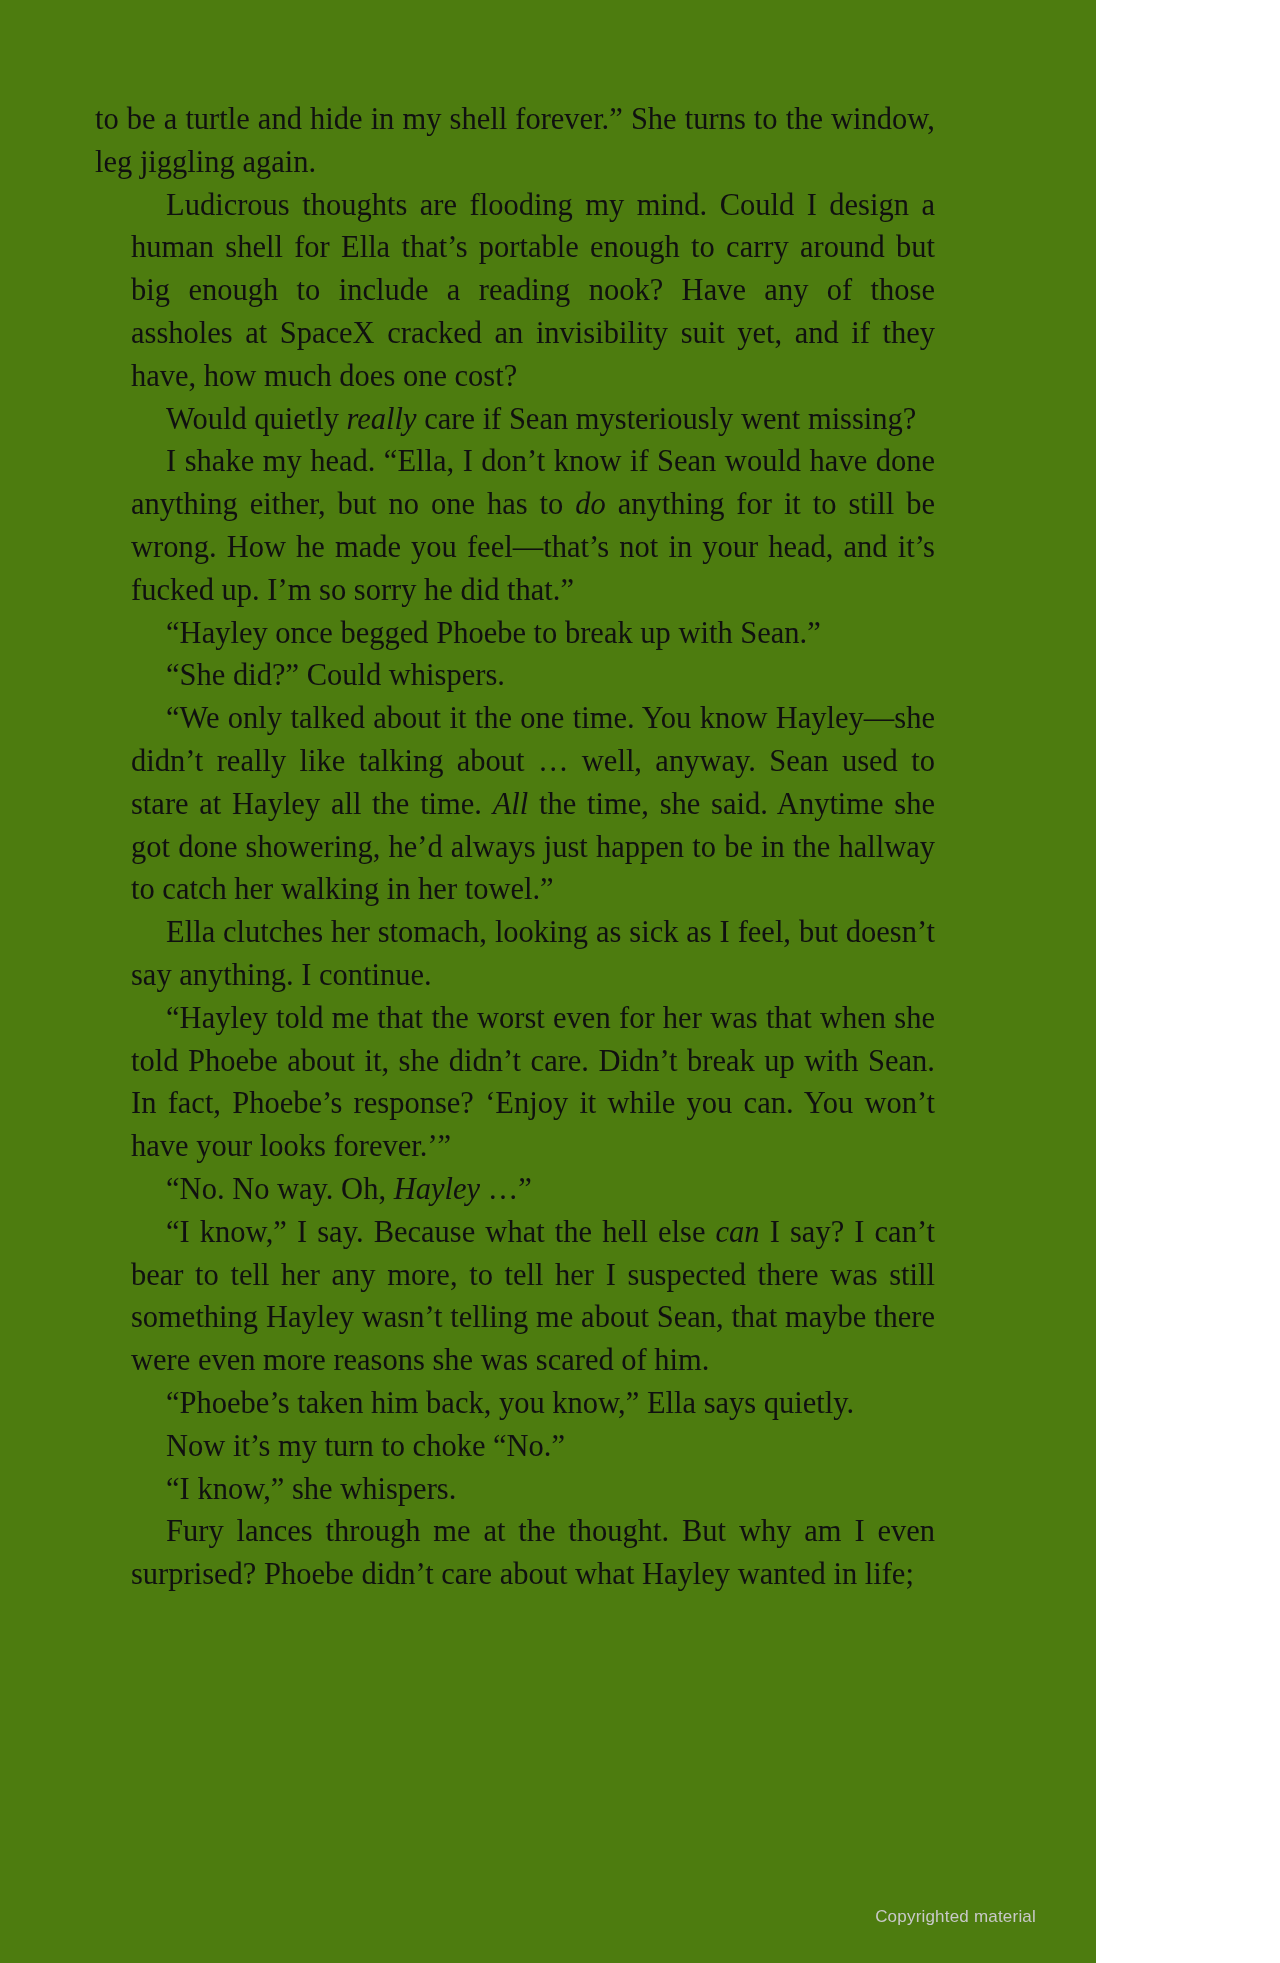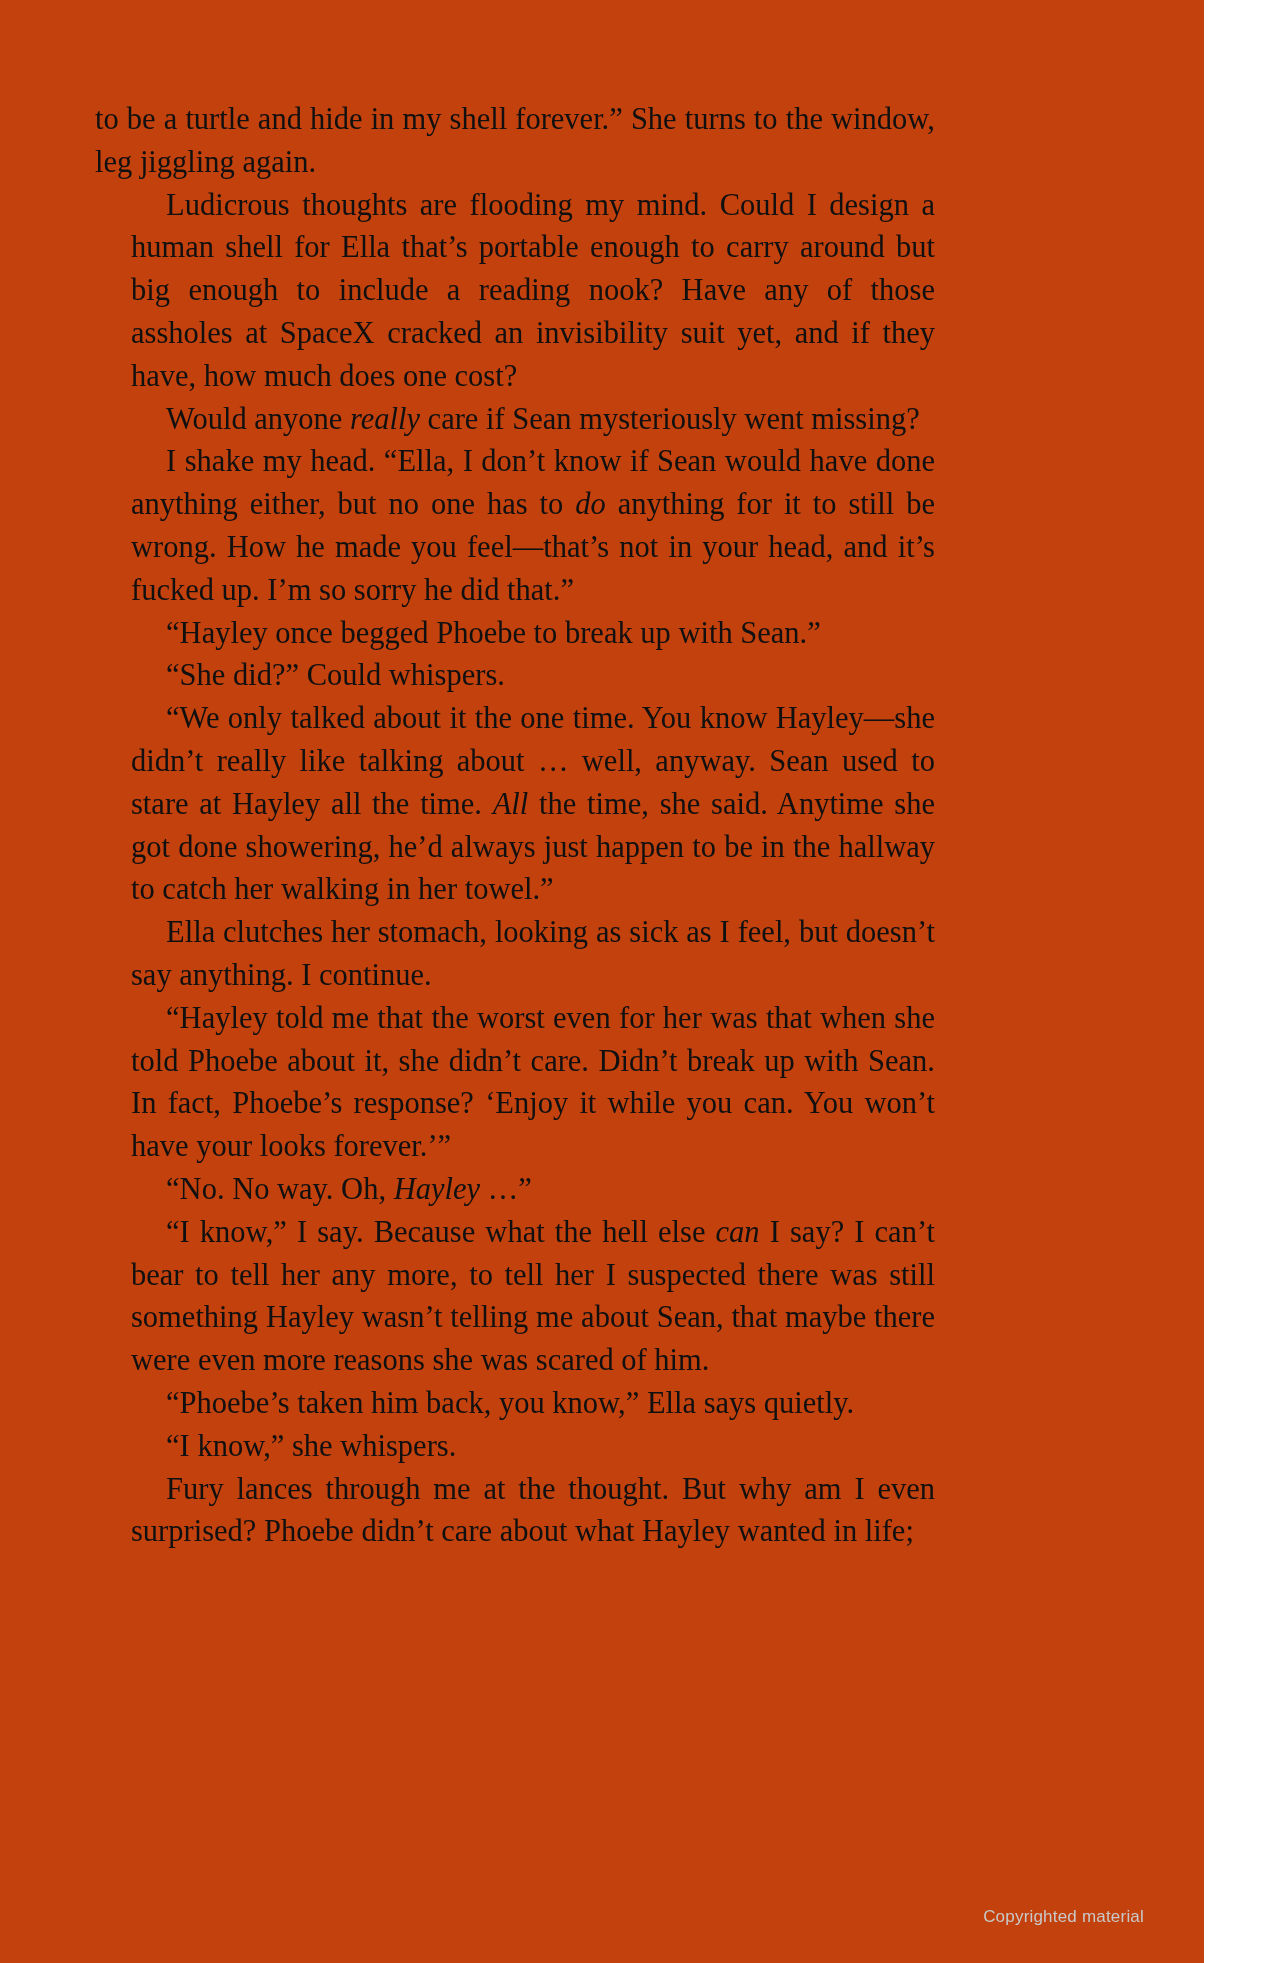--- a/index.html
+++ b/index.html
@@ -6,23 +6,23 @@
     margin: 0;
     padding: 0;
     background: #ffffff;
   }
   body {
     font-family: "Liberation Serif", "DejaVu Serif", serif;
     color: #111111;
   }
   .page {
     position: relative;
-    width: 1204px;
+    width: 1096px;
     height: 1963px;
-    background: #c2410c;
+    background: #4d7c0f;
     box-sizing: border-box;
     overflow: hidden;
   }
   .text-column {
     position: absolute;
     left: 95px;
     top: 98px;
     width: 840px;
     font-size: 30.5px;
     line-height: 42.8px;
@@ -56,29 +56,30 @@
   }
 </style>
 </head>
 <body>
 
 <div class="page">
 
   <div class="text-column" id="body-text">
       <p class=""><span>to be a turtle and hide in my shell forever.” She turns to the window, leg jiggling again.</span></p>
       <p class="indent"><span>Ludicrous thoughts are flooding my mind. Could I design a human shell for Ella that’s portable enough to carry around but big enough to include a reading nook? Have any of those assholes at SpaceX cracked an invisibility suit yet, and if they have, how much does one cost?</span></p>
-      <p class="indent"><span>Would anyone </span><em>really</em><span> care if Sean mysteriously went missing?</span></p>
+      <p class="indent"><span>Would quietly </span><em>really</em><span> care if Sean mysteriously went missing?</span></p>
       <p class="indent"><span>I shake my head. “Ella, I don’t know if Sean would have done anything either, but no one has to </span><em>do</em><span> anything for it to still be wrong. How he made you feel—that’s not in your head, and it’s fucked up. I’m so sorry he did that.”</span></p>
       <p class="indent"><span>“Hayley once begged Phoebe to break up with Sean.”</span></p>
       <p class="indent"><span>“She did?” Could whispers.</span></p>
       <p class="indent"><span>“We only talked about it the one time. You know Hayley—she didn’t really like talking about … well, anyway. Sean used to stare at Hayley all the time. </span><em>All</em><span> the time, she said. Anytime she got done showering, he’d always just happen to be in the hallway to catch her walking in her towel.”</span></p>
       <p class="indent"><span>Ella clutches her stomach, looking as sick as I feel, but doesn’t say anything. I continue.</span></p>
       <p class="indent"><span>“Hayley told me that the worst even for her was that when she told Phoebe about it, she didn’t care. Didn’t break up with Sean. In fact, Phoebe’s response? ‘Enjoy it while you can. You won’t have your looks forever.’”</span></p>
       <p class="indent"><span>“No. No way. Oh, </span><em>Hayley</em><span> …”</span></p>
       <p class="indent"><span>“I know,” I say. Because what the hell else </span><em>can</em><span> I say? I can’t bear to tell her any more, to tell her I suspected there was still something Hayley wasn’t telling me about Sean, that maybe there were even more reasons she was scared of him.</span></p>
       <p class="indent"><span>“Phoebe’s taken him back, you know,” Ella says quietly.</span></p>
+      <p class="indent"><span>Now it’s my turn to choke “No.”</span></p>
       <p class="indent"><span>“I know,” she whispers.</span></p>
       <p class="indent"><span>Fury lances through me at the thought. But why am I even surprised? Phoebe didn’t care about what Hayley wanted in life;</span></p>
     </div>
 
   <div class="watermark">Copyrighted material</div>
 
 </div>
 
 </body></html>

